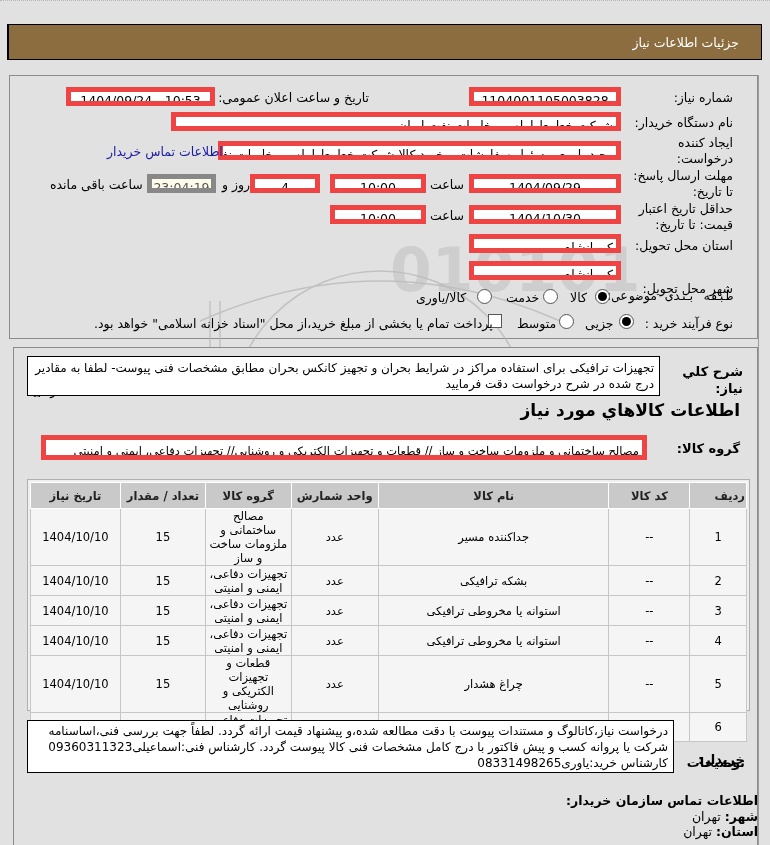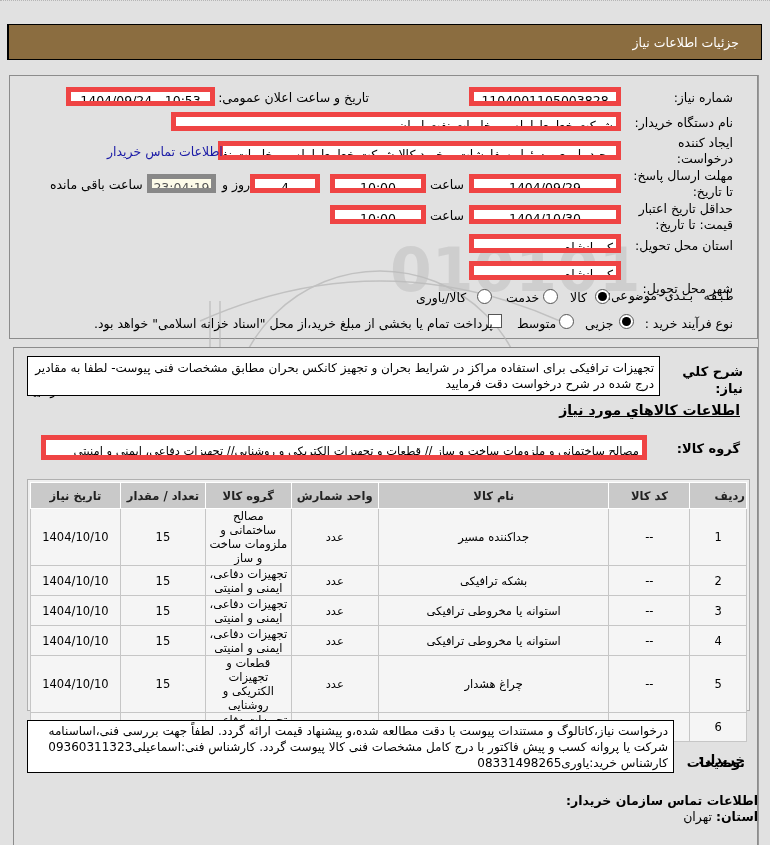--- a/index.html
+++ b/index.html
@@ -121,21 +121,21 @@
 <span class="lbl" style="left:94px;top:315px;">پرداخت تمام یا بخشی از مبلغ خرید،از محل "اسناد خزانه اسلامی" خواهد بود.</span>
 
 <div class="panel" style="left:13px;top:346px;width:745px;height:499px;border-bottom:none;"></div>
 
 <span class="lbl bold" style="right:27px;top:363px;font-size:13px;">شرح کلي</span>
 <span class="lbl bold" style="right:27px;top:380px;font-size:13px;">نیاز:</span>
 <div style="position:absolute;left:27px;top:355px;width:424px;width:413px;">تجهیزات ترافیکی برای استفاده مراکز در شرایط بحران و تجهیز کانکس بحران مطابق مشخصات فنی پیوست- لطفا به مقادیر درج شده در شرح درخواست دقت فرمایید</div>
 <div style="position:absolute;left:27px;top:355px;width:414px;height:40px;"></div>
 <div style="position:absolute;left:27px;top:355px;width:633px;height:40px;background:#fff;border:1px solid #000;direction:rtl;text-align:right;padding:3px 5px;line-height:16px;font-size:12px;">تجهیزات ترافیکی برای استفاده مراکز در شرایط بحران و تجهیز کانکس بحران مطابق مشخصات فنی پیوست- لطفا به مقادیر درج شده در شرح درخواست دقت فرمایید</div>
 
-<span class="lbl bold" style="right:30px;top:402px;font-size:14px;text-decoration:underline;">اطلاعات کالاهاي مورد نیاز</span>
+<span class="lbl bold" style="right:30px;top:402px;font-size:17px;">اطلاعات کالاهاي مورد نیاز</span>
 
 <span class="lbl bold" style="right:30px;top:440px;font-size:13px;">گروه کالا:</span>
 <div class="field rtl" style="left:41px;top:434px;width:606px;height:25px;line-height:23px;font-size:11.5px;">مصالح ساختمانی و ملزومات ساخت و ساز // قطعات و تجهیزات الکتریکی و روشنایی// تجهیزات دفاعی، ایمنی و امنیتی</div>
 
 <div style="position:absolute;left:27px;top:478px;width:723px;height:232px;border:1px solid #b0b0b0;background:#efefef;padding:2px;">
   <table class="items" style="width:717px;">
     <thead>
       <tr>
         <th style="width:28px;padding-left:24px;">ردیف</th>
         <th style="width:82px;">کد کالا</th>
@@ -205,18 +205,22 @@
   </table>
 </div>
 
 <span class="lbl bold" style="right:25px;top:734px;font-size:13px;margin-top:20px;">توضیحات</span>
 <span class="lbl bold" style="right:25px;top:751px;font-size:13px;">خریدار:</span>
 <div style="position:absolute;left:27px;top:719px;width:647px;height:53px;background:#fff;border:1px solid #000;direction:rtl;text-align:right;padding:2px 5px;line-height:16px;font-size:12px;">درخواست نیاز،کاتالوگ و مستندات پیوست با دقت مطالعه شده،و پیشنهاد قیمت ارائه گردد. لطفاً جهت بررسی فنی،اساسنامه شرکت یا پروانه کسب و پیش فاکتور با درج کامل مشخصات فنی کالا پیوست گردد. کارشناس فنی:اسماعیلی09360311323 کارشناس خرید:یاوری08331498265</div>
 
 <div style="position:absolute;right:12px;top:792px;direction:rtl;text-align:right;font-size:12.5px;line-height:15.5px;">
   <div class="bold">اطلاعات تماس سازمان خریدار:</div>
   <div>
+    <span class="bold">شهر:</span>
+    <span>تهران</span>
+  </div>
+  <div>
     <span class="bold">استان:</span>
     <span>تهران</span>
   </div>
 </div>
 
 <div style="position:absolute;left:758px;top:74px;width:1px;height:771px;background:#9a9a9a;"></div>
 
 </body></html>

